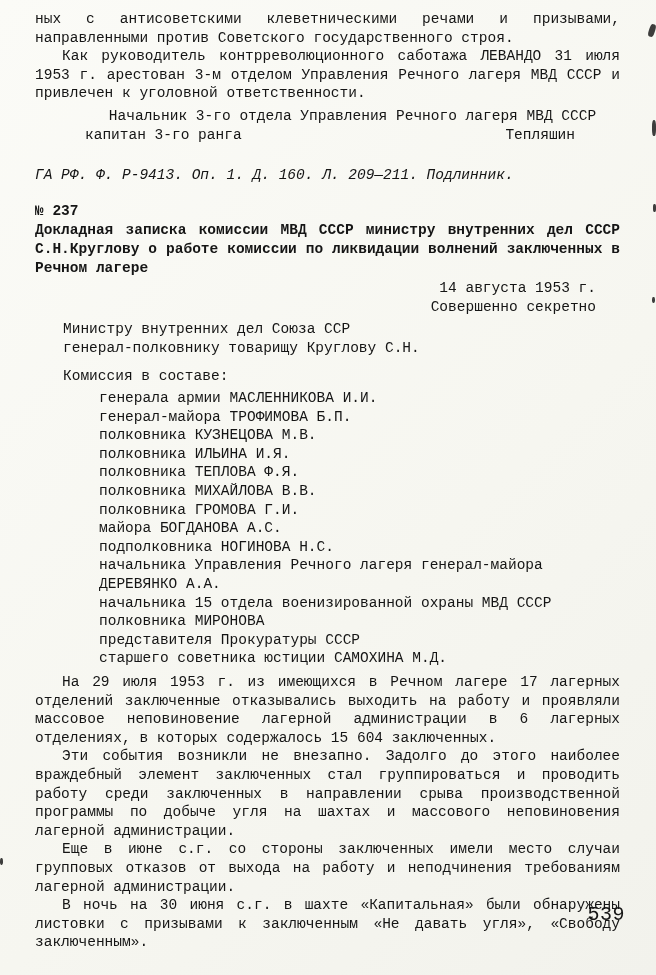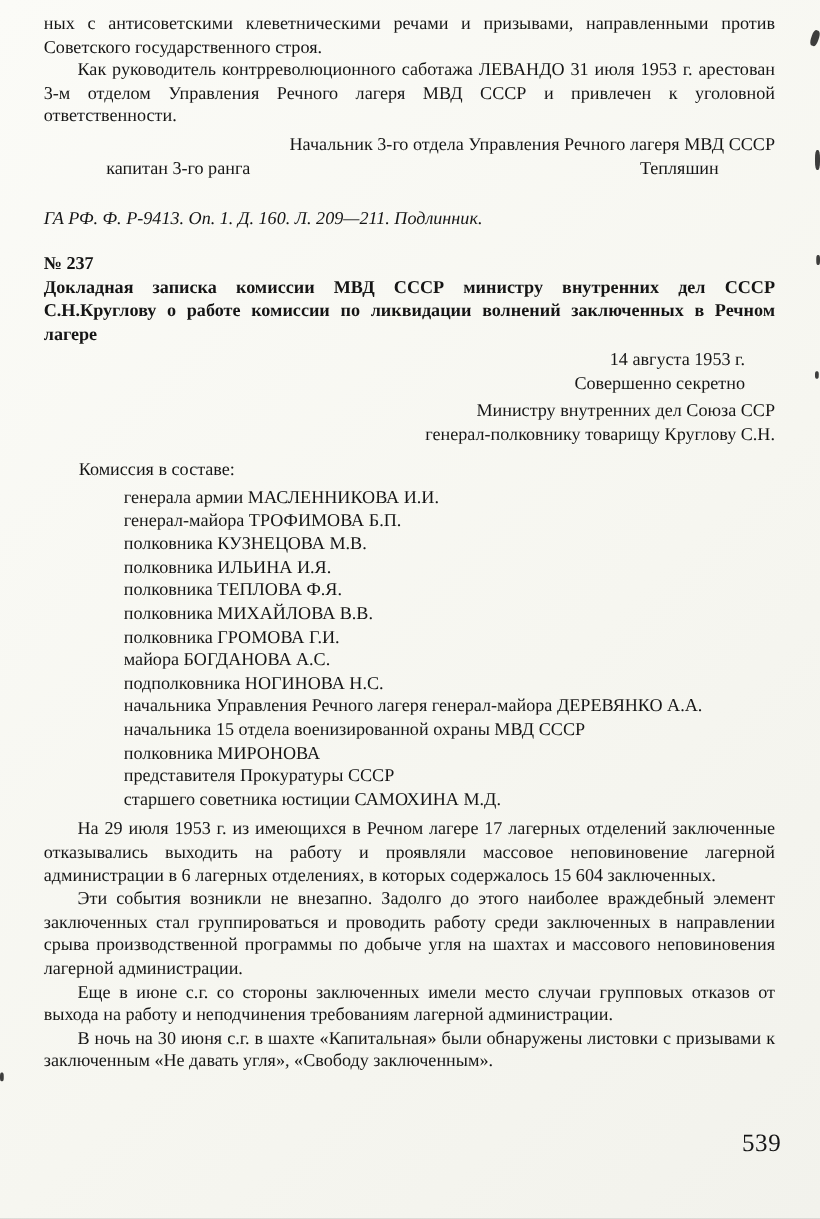--- a/index.html
+++ b/index.html
@@ -4,46 +4,46 @@
 <style>
   html, body { margin: 0; padding: 0; }
   body { background: #8f8f8f; }
 
   .page {
     position: relative;
     width: 656px;
     height: 975px;
     margin: 0 auto;
     background: linear-gradient(135deg, #fbfbf7 0%, #f6f6f0 60%, #f2f2ec 100%);
-    font-family: Liberation Serif, serif;
+    font-family: Liberation Mono, monospace;
     font-size: 14.5px;
     line-height: 18.6px;
     color: #151515;
     box-sizing: border-box;
     padding: 10px 36px 0 35px;
     overflow: hidden;
   }
 
   p { margin: 0; text-align: justify; }
   .fli { text-indent: 27px; }
 
   .sig-block { margin-top: 4px; padding-left: 50px; }
-  .sig-block p { text-align: right; }
+  .sig-block p { text-align: center; }
   .sig-row { display: flex; justify-content: space-between; padding-right: 45px; }
 
   .source { margin-top: 22px; font-style: italic; text-align: left; }
 
   .doc-number { margin-top: 17px; font-weight: bold; text-align: left; }
   .doc-title  { margin-top: 1px; font-weight: bold; }
 
   .date-block { margin-top: 2px; padding-right: 24px; }
   .date-block p { text-align: right; }
 
   .addressee { margin-top: 4px; margin-left: 28px; }
-  .addressee p { text-align: right; }
+  .addressee p { text-align: left; }
 
   .comm-header { margin-top: 9px; margin-left: 28px; text-align: left; }
   .comm-list { margin-top: 4px; margin-left: 28px; }
   .comm-list p { text-align: left; margin-left: 36px; }
 
   .section-heading { margin-top: 7px; padding-left: 10px; font-weight: bold; text-align: left; }
   .body-block { margin-top: 5px; }
 
   .page-number {
     position: absolute;

